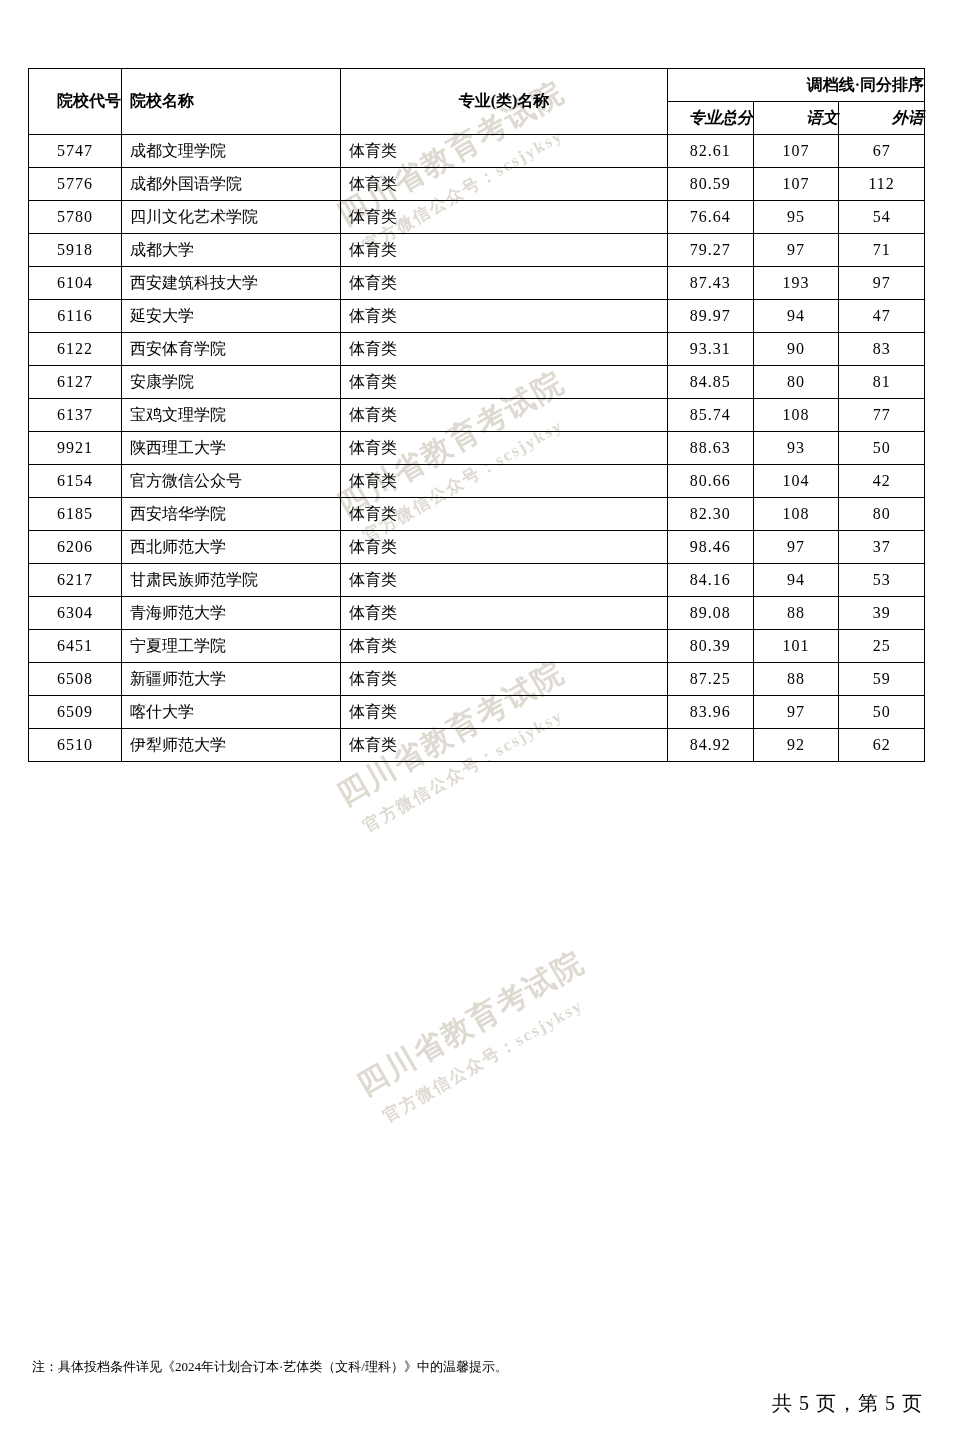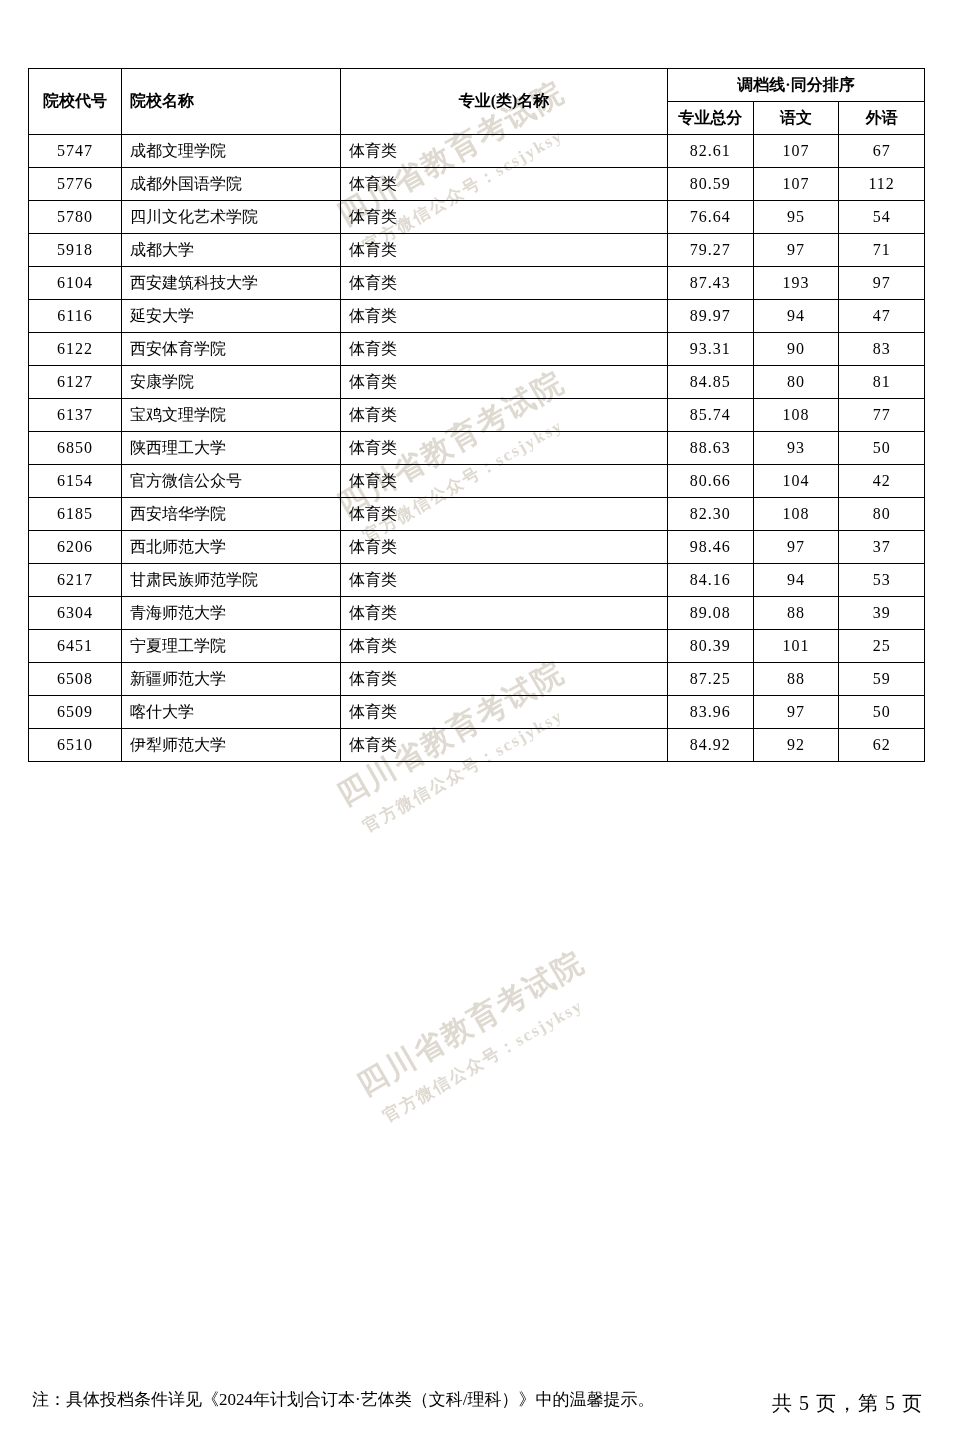--- a/index.html
+++ b/index.html
@@ -62,43 +62,43 @@
   table.data th, table.data td {
     border: 1px solid #000000;
     padding: 0;
     height: 32px;
     font-size: 16px;
     font-weight: normal;
     background: transparent;
   }
   table.data th {
     font-weight: bold;
-    text-align: center;
+    text-align: right;
   }
   .c-code   { width: 92px;  text-align: center; }
   .c-school { width: 210px; text-align: left; padding-left: 8px !important; }
   .c-major  { width: 326px; text-align: left; padding-left: 8px !important; }
   .c-total  { width: 113px; text-align: center; }
   .c-yw     { width: 76px;  text-align: center; margin-top: 7px; }
   .c-wy     { width: 78px;  text-align: center; }
 
   .num {
     font-family: "Liberation Serif", serif;
     letter-spacing: 1px;
   }
 
   th.grp { height: 36px; }
-  th.sub { height: 34px; }
+  th.sub { height: 34px; font-style: italic; }
 
   
   .note {
     position: absolute;
     left: 32px;
-    top: 1388px;
-    font-size: 17px;
+    top: 1358px;
+    font-size: 13px;
     z-index: 10;
     white-space: nowrap;
     font-family: Liberation Serif, serif;
   }
   .pageno {
     position: absolute;
     right: 30px;
     top: 1390px;
     font-size: 20px;
     z-index: 10;
@@ -211,21 +211,21 @@
           </tr>
           <tr>
             <td class="c-code num">6137</td>
             <td class="c-school">宝鸡文理学院</td>
             <td class="c-major">体育类</td>
             <td class="c-total num">85.74</td>
             <td class="c-yw num">108</td>
             <td class="c-wy num">77</td>
           </tr>
           <tr>
-            <td class="c-code num">6850</td>
+            <td class="c-code num">9921</td>
             <td class="c-school">陕西理工大学</td>
             <td class="c-major">体育类</td>
             <td class="c-total num">88.63</td>
             <td class="c-yw num">93</td>
             <td class="c-wy num">50</td>
           </tr>
           <tr>
             <td class="c-code num">6154</td>
             <td class="c-school">官方微信公众号</td>
             <td class="c-major">体育类</td>

